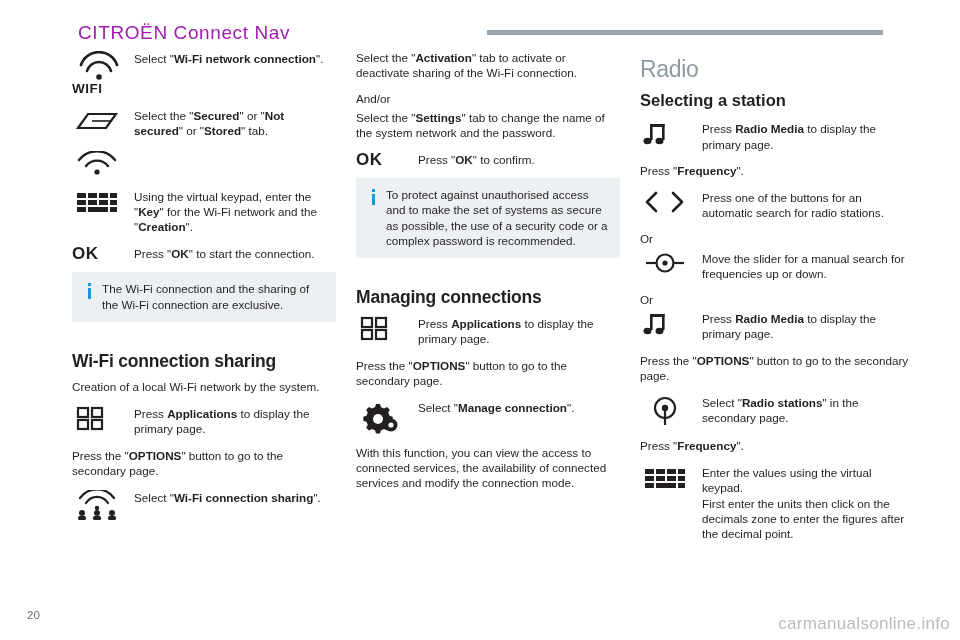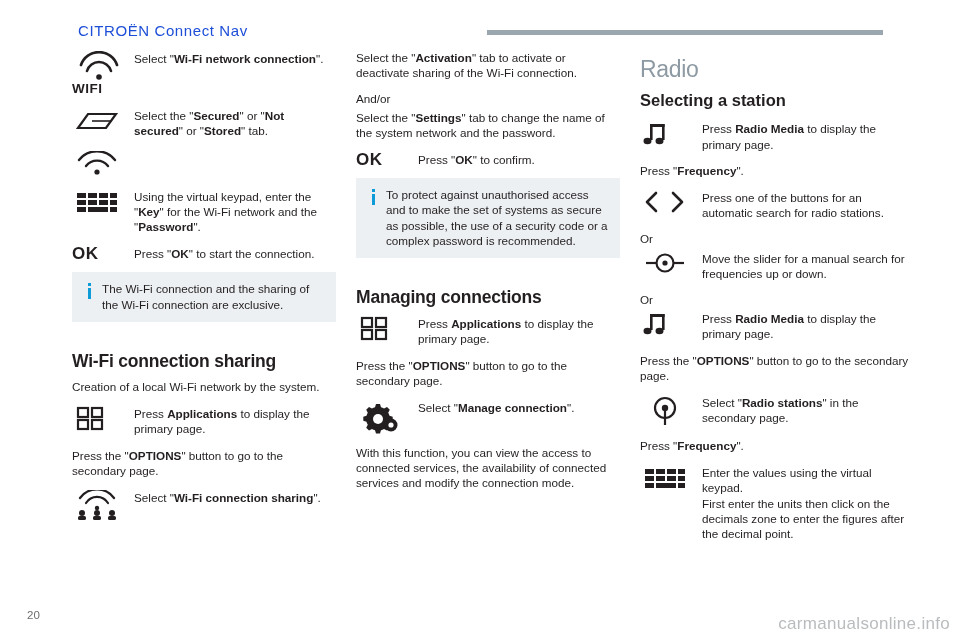--- a/index.html
+++ b/index.html
@@ -18,23 +18,23 @@
   .page {
     position: absolute;
     left: 0; top: 0;
     width: 960px; height: 640px;
   }
   
   .brand {
     position: absolute;
     left: 78px;
     top: 22px;
-    font-size: 15px;
+    font-size: 19px;
     letter-spacing: 0.6px;
-    color: #1d4ed8;
+    color: #a21caf;
     font-weight: normal;
   }
   .header-rule {
     position: absolute;
     left: 487px;
     top: 30px;
     width: 396px;
     height: 5px;
     background: #9aa7ae;
   }
@@ -205,21 +205,21 @@
             <rect x="5" y="11" width="9" height="5"></rect>
               <rect x="16" y="11" width="9" height="5"></rect>
               <rect x="27" y="11" width="9" height="5"></rect>
               <rect x="38" y="11" width="7" height="5"></rect>
             <rect x="5" y="18" width="9" height="5"></rect>
               <rect x="16" y="18" width="20" height="5"></rect>
               <rect x="38" y="18" width="7" height="5"></rect>
           </g>
         </svg>
       </div>
-      <div class="txt">Using the virtual keypad, enter the "<b>Key</b>" for the Wi-Fi network and the "<b>Password</b>".</div>
+      <div class="txt">Using the virtual keypad, enter the "<b>Key</b>" for the Wi-Fi network and the "<b>Creation</b>".</div>
     </div>
 
     <div class="row">
       <div class="icon-cell">
         <span class="ok-text">OK</span>
       </div>
       <div class="txt">Press "<b>OK</b>" to start the connection.</div>
     </div>
 
     <div class="note">

